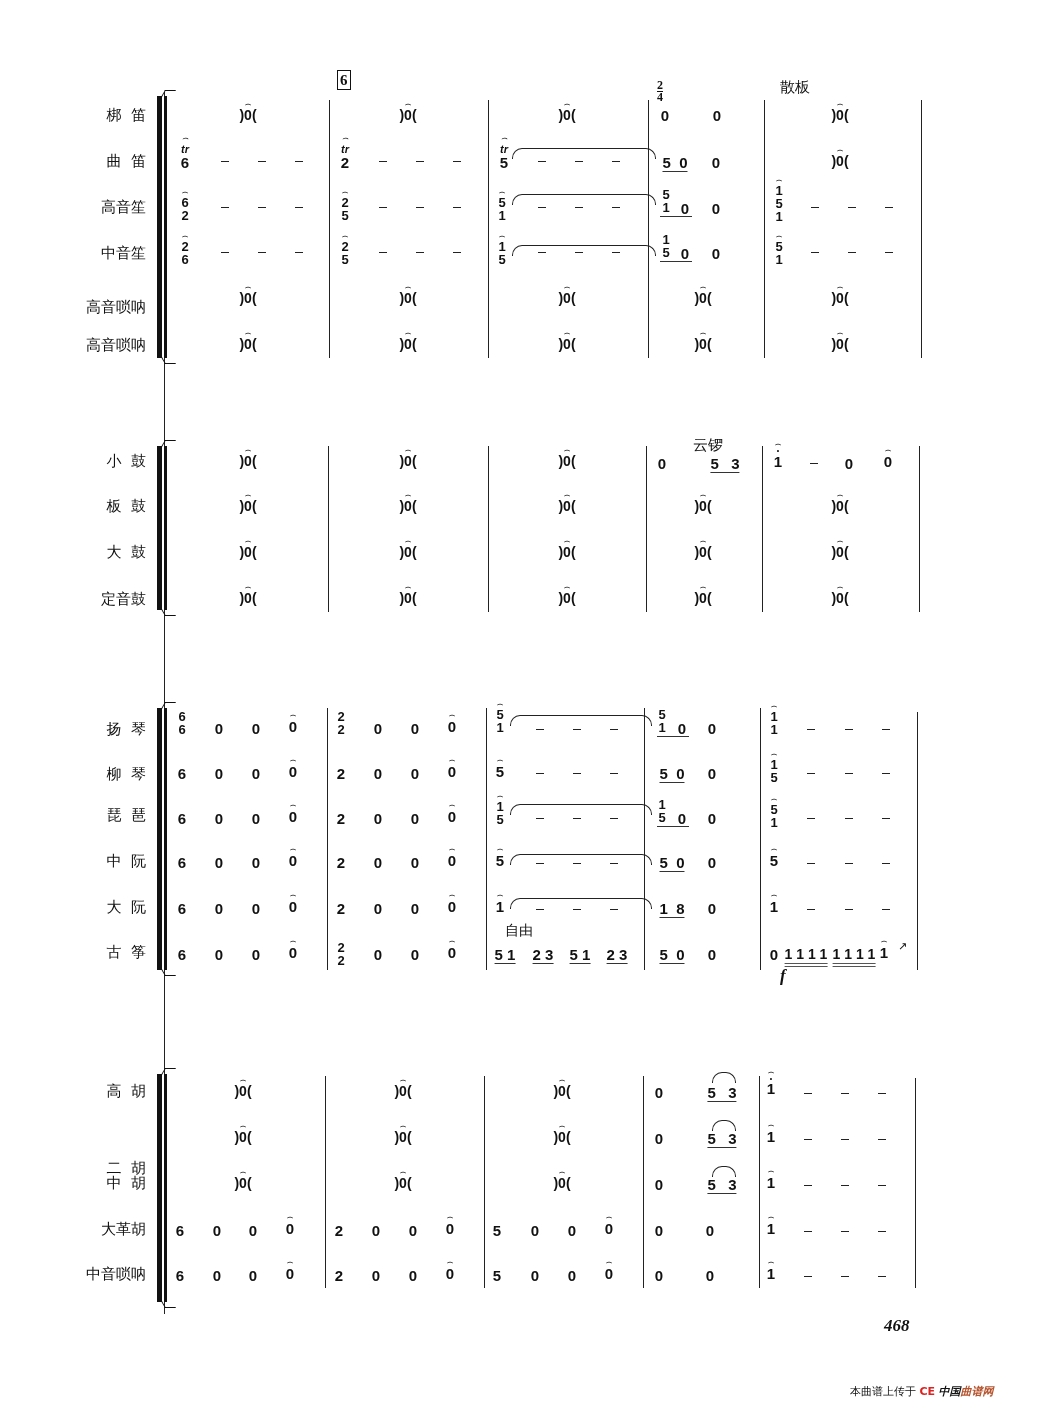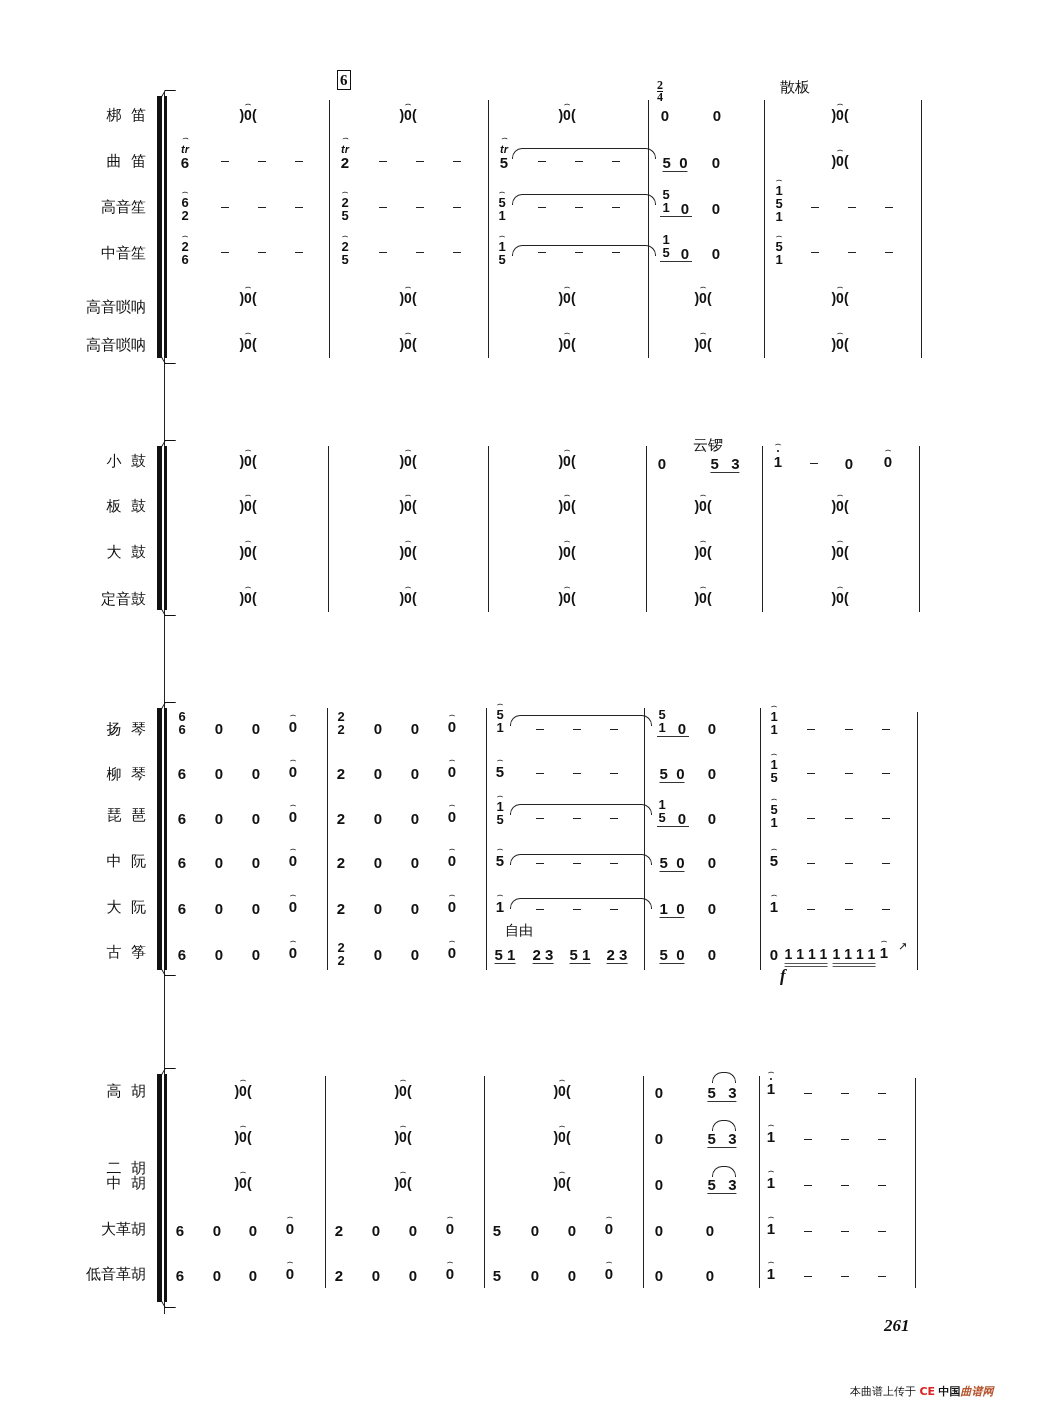--- a/index.html
+++ b/index.html
@@ -58,21 +58,21 @@
   .timesig .bar { border-top: 1px solid #111; }
   .pagenum {
     position: absolute; left: 884px; top: 1316px; font-family: "Liberation Serif", serif;
     font-weight: bold; font-style: italic; font-size: 17px;
   }
   .footer {
     position: absolute; left: 850px; top: 1384px; font-size: 11px;
     font-family: "DejaVu Sans", sans-serif; white-space: nowrap;
   }
   .footer .logo { color: #d22; font-weight: bold; }
-  .footer .brand1 { color: #111; font-weight: bold; }
+  .footer .brand1 { color: #111; font-weight: bold; font-style: italic; }
   .footer .brand2 { color: #b5532d; font-weight: bold; font-style: italic; }
   .dyn { position: absolute; font-family: "Liberation Serif", serif; font-style: italic; font-weight: bold; font-size: 17px; }
   .arrow { position: absolute; font-size: 11px; }
 </style>
 </head>
 <body>
 
 <div class="rehearsal">6</div>
 <div class="timesig">
   <span>2</span>
@@ -345,21 +345,21 @@
 <div class="note" style="left:293px;top:891px;"><span class="fermata">⌢</span><span>0</span></div>
 <div class="note" style="left:341px;top:901px;">2</div>
 <div class="note" style="left:378px;top:901px;">0</div>
 <div class="note" style="left:415px;top:901px;">0</div>
 <div class="note" style="left:452px;top:891px;"><span class="fermata">⌢</span><span>0</span></div>
 <div class="note" style="left:500px;top:891px;"><span class="fermata">⌢</span><span>1</span></div>
 <div class="tie" style="left:510px;top:898px;width:140px;"></div>
 <div class="dash" style="left:536px;top:909px;"></div>
 <div class="dash" style="left:573px;top:909px;"></div>
 <div class="dash" style="left:610px;top:909px;"></div>
-<div class="note ul" style="left:672px;top:901px;">1  0</div>
+<div class="note ul" style="left:672px;top:901px;">1  8</div>
 <div class="note" style="left:712px;top:901px;">0</div>
 <div class="note" style="left:774px;top:891px;"><span class="fermata">⌢</span><span>1</span></div>
 <div class="dash" style="left:807px;top:909px;"></div>
 <div class="dash" style="left:845px;top:909px;"></div>
 <div class="dash" style="left:882px;top:909px;"></div>
 
 <div class="note" style="left:182px;top:947px;">6</div>
 <div class="note" style="left:219px;top:947px;">0</div>
 <div class="note" style="left:256px;top:947px;">0</div>
 <div class="note" style="left:293px;top:937px;"><span class="fermata">⌢</span><span>0</span></div>
@@ -380,21 +380,21 @@
 <div class="note ul2" style="left:854px;top:947px;font-size:14px;">1 1 1 1</div>
 <div class="note" style="left:884px;top:937px;"><span class="fermata">⌢</span><span>1</span></div>
 <div class="arrow" style="left:898px;top:940px;">↗</div>
 <div class="dyn" style="left:780px;top:966px;">f</div>
 
 <div class="bracket" style="top:1074px;height:228px;"></div>
 <div class="label" style="top:1082px;">高  胡</div>
 <div class="label" style="top:1159px;">二  胡</div>
 <div class="label" style="top:1174px;">中  胡</div>
 <div class="label" style="top:1220px;">大革胡</div>
-<div class="label" style="top:1265px;">低音革胡</div>
+<div class="label" style="top:1265px;">中音唢呐</div>
 
 <div class="barline" style="left:325px;top:1076px;height:212px;"></div>
 <div class="barline" style="left:484px;top:1076px;height:212px;"></div>
 <div class="barline" style="left:643px;top:1076px;height:212px;"></div>
 <div class="barline" style="left:759px;top:1076px;height:212px;"></div>
 <div class="barline" style="left:915px;top:1078px;height:210px;"></div>
 
 <div class="note rest" style="left:243px;top:1076px;"><span class="fermata">⌢</span><span>)0(</span></div>
 <div class="note rest" style="left:403px;top:1076px;"><span class="fermata">⌢</span><span>)0(</span></div>
 <div class="note rest" style="left:562px;top:1076px;"><span class="fermata">⌢</span><span>)0(</span></div>
@@ -459,18 +459,18 @@
 <div class="note" style="left:535px;top:1268px;">0</div>
 <div class="note" style="left:572px;top:1268px;">0</div>
 <div class="note" style="left:609px;top:1258px;"><span class="fermata">⌢</span><span>0</span></div>
 <div class="note" style="left:659px;top:1268px;">0</div>
 <div class="note" style="left:710px;top:1268px;">0</div>
 <div class="note" style="left:771px;top:1258px;"><span class="fermata">⌢</span><span>1</span></div>
 <div class="dash" style="left:804px;top:1276px;"></div>
 <div class="dash" style="left:841px;top:1276px;"></div>
 <div class="dash" style="left:878px;top:1276px;"></div>
 
-<div class="pagenum">261</div>
+<div class="pagenum">468</div>
 <div class="footer">
   <span>本曲谱上传于</span>
   <span class="logo">CE</span>
   <span class="brand1">中国</span><span class="brand2">曲谱网</span>
 </div>
 
 </body></html>

